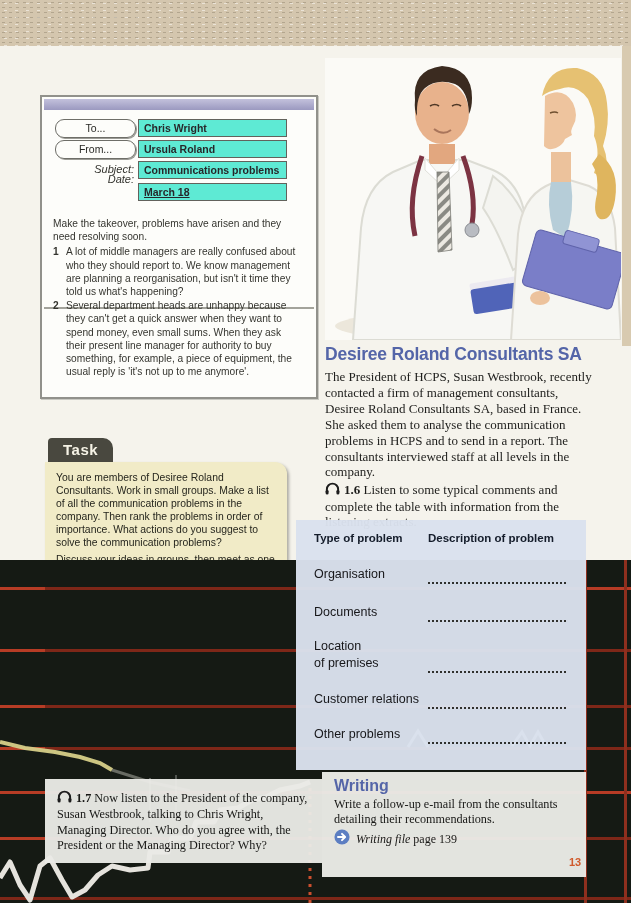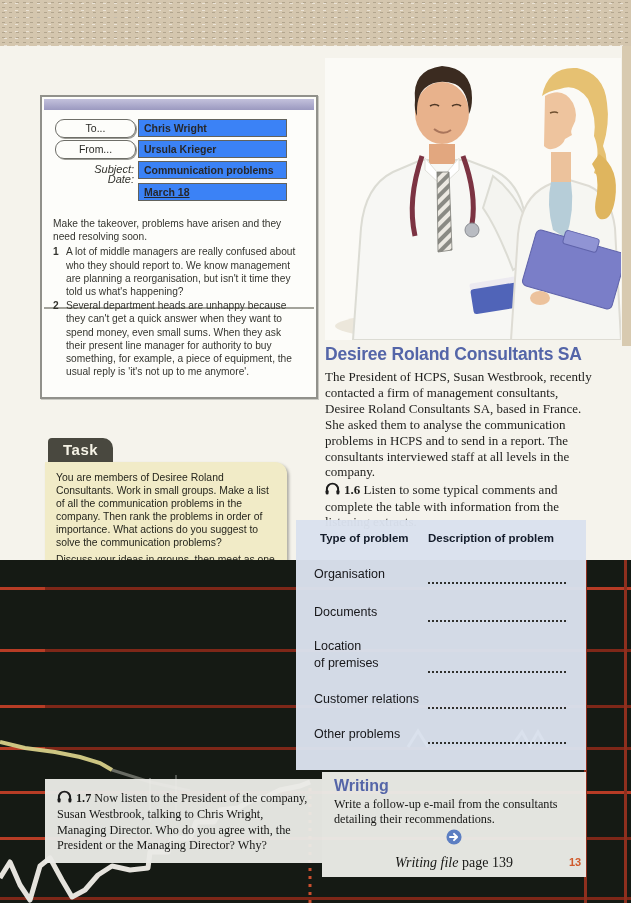--- a/index.html
+++ b/index.html
@@ -19,21 +19,21 @@
 
   
   .email-form{position:absolute;left:40px;top:95px;width:274px;height:300px;background:#fdfdfa;
     border:2px solid #91918b;box-shadow:1px 1px 0 #c9c9c2;}
   .email-titlebar{position:absolute;left:2px;top:2px;right:2px;height:11px;
     background:linear-gradient(#c3c1dc,#9b99c0);}
   .email-btn{position:absolute;left:13px;width:79px;height:17px;background:linear-gradient(#ececе8,#cfcfc8);
     background:linear-gradient(#ececе8,#cfcfc8);border:1px solid #6e6e68;border-radius:9px;
     font-size:10.5px;color:#2a2a26;text-align:center;line-height:16px;box-shadow:1px 1px 0 #9c9c96;}
   .email-field{position:absolute;left:96px;width:142px;height:16px;border:1.5px solid #62625c;
-    background:#3b82f6;font-size:10.5px;font-weight:bold;color:#27272a;line-height:16px;padding-left:5px;}
+    background:#5eead4;font-size:10.5px;font-weight:bold;color:#27272a;line-height:16px;padding-left:5px;}
   .email-label{position:absolute;left:10px;width:82px;text-align:right;font-size:11px;color:#33332e;font-style:italic;}
   .email-divider{position:absolute;left:2px;right:2px;top:210px;border-top:2px solid #a3a39b;}
   .email-body{position:absolute;left:11px;top:120px;width:250px;font-size:10.2px;line-height:13.2px;color:#35352f;}
   .email-body p{margin:0 0 2px 0;}
   .email-item{display:flex;margin-top:1px;}
   .email-item .num{width:13px;font-weight:bold;flex:none;}
 
   
   .photo{position:absolute;left:325px;top:58px;width:296px;height:282px;}
 
@@ -55,32 +55,32 @@
   .task-q{margin-top:4px !important;}
   .task-item{display:flex;}
   .task-item .lbl{width:16px;font-weight:bold;flex:none;}
 
   
   .dark-band{position:absolute;left:0;top:560px;width:631px;height:343px;}
 
   
   .fill-table{position:absolute;left:296px;top:520px;width:290px;height:250px;background:rgba(218,225,237,.97);}
   .th{position:absolute;top:12px;font-size:11.5px;font-weight:bold;color:#141c2a;}
-  .th1{left:24px;} .th2{left:132px;}
+  .th1{left:18px;} .th2{left:132px;}
   .row-label{position:absolute;left:18px;font-size:12.5px;color:#17171a;white-space:pre-line;line-height:17px;}
   .dots{position:absolute;left:132px;width:138px;height:14px;border-bottom:2.5px dotted #30302e;}
 
   
   .box17{position:absolute;left:45px;top:779px;width:277px;height:84px;background:rgba(234,234,230,.96);
     padding:11px 12px;box-sizing:border-box;font-size:12.2px;line-height:15.4px;color:#171715;}
   .writing-box{position:absolute;left:322px;top:772px;width:264px;height:105px;background:rgba(236,236,232,.96);
     padding:5px 12px;box-sizing:border-box;}
   .writing-title{font-size:16px;font-weight:bold;color:#5465a8;margin:0 0 2px 0;}
   .writing-body{font-size:12.2px;line-height:15px;color:#171715;margin:0;}
-  .writing-link{display:flex;align-items:center;gap:6px;margin-top:2px;font-size:14px;color:#171715;flex-direction:column;}
+  .writing-link{display:flex;align-items:center;gap:6px;margin-top:2px;font-size:12px;color:#171715;}
   .writing-link .it{font-style:italic;}
   .page-num{position:absolute;left:569px;top:856px;font-size:11px;font-weight:bold;color:#d05a2c;}
 </style>
 </head>
 <body>
 
 <div id="page">
 
   <div class="top-band"></div>
   <div class="right-strip"></div>
@@ -90,24 +90,24 @@
     <span class="bar"></span>
   </div>
 
   <div class="email-form">
     <div class="email-titlebar"></div>
 
     <div class="email-btn" style="top:22px;">To...</div>
     <div class="email-field" style="top:22px;">Chris Wright</div>
 
     <div class="email-btn" style="top:43px;">From...</div>
-    <div class="email-field" style="top:43px;">Ursula Krieger</div>
+    <div class="email-field" style="top:43px;">Ursula Roland</div>
 
     <div class="email-label" style="top:66px;">Subject:</div>
-    <div class="email-field" style="top:64px;">Communication problems</div>
+    <div class="email-field" style="top:64px;">Communications problems</div>
 
     <div class="email-label" style="top:76px;">Date:</div>
     <div class="email-field" style="top:86px;text-decoration:underline;">March 18</div>
 
     <div class="email-divider"></div>
 
     <div class="email-body">
       <p>Make the takeover, problems have arisen and they need resolving soon.</p>
       <div class="email-item">
         <span class="num">1</span>

